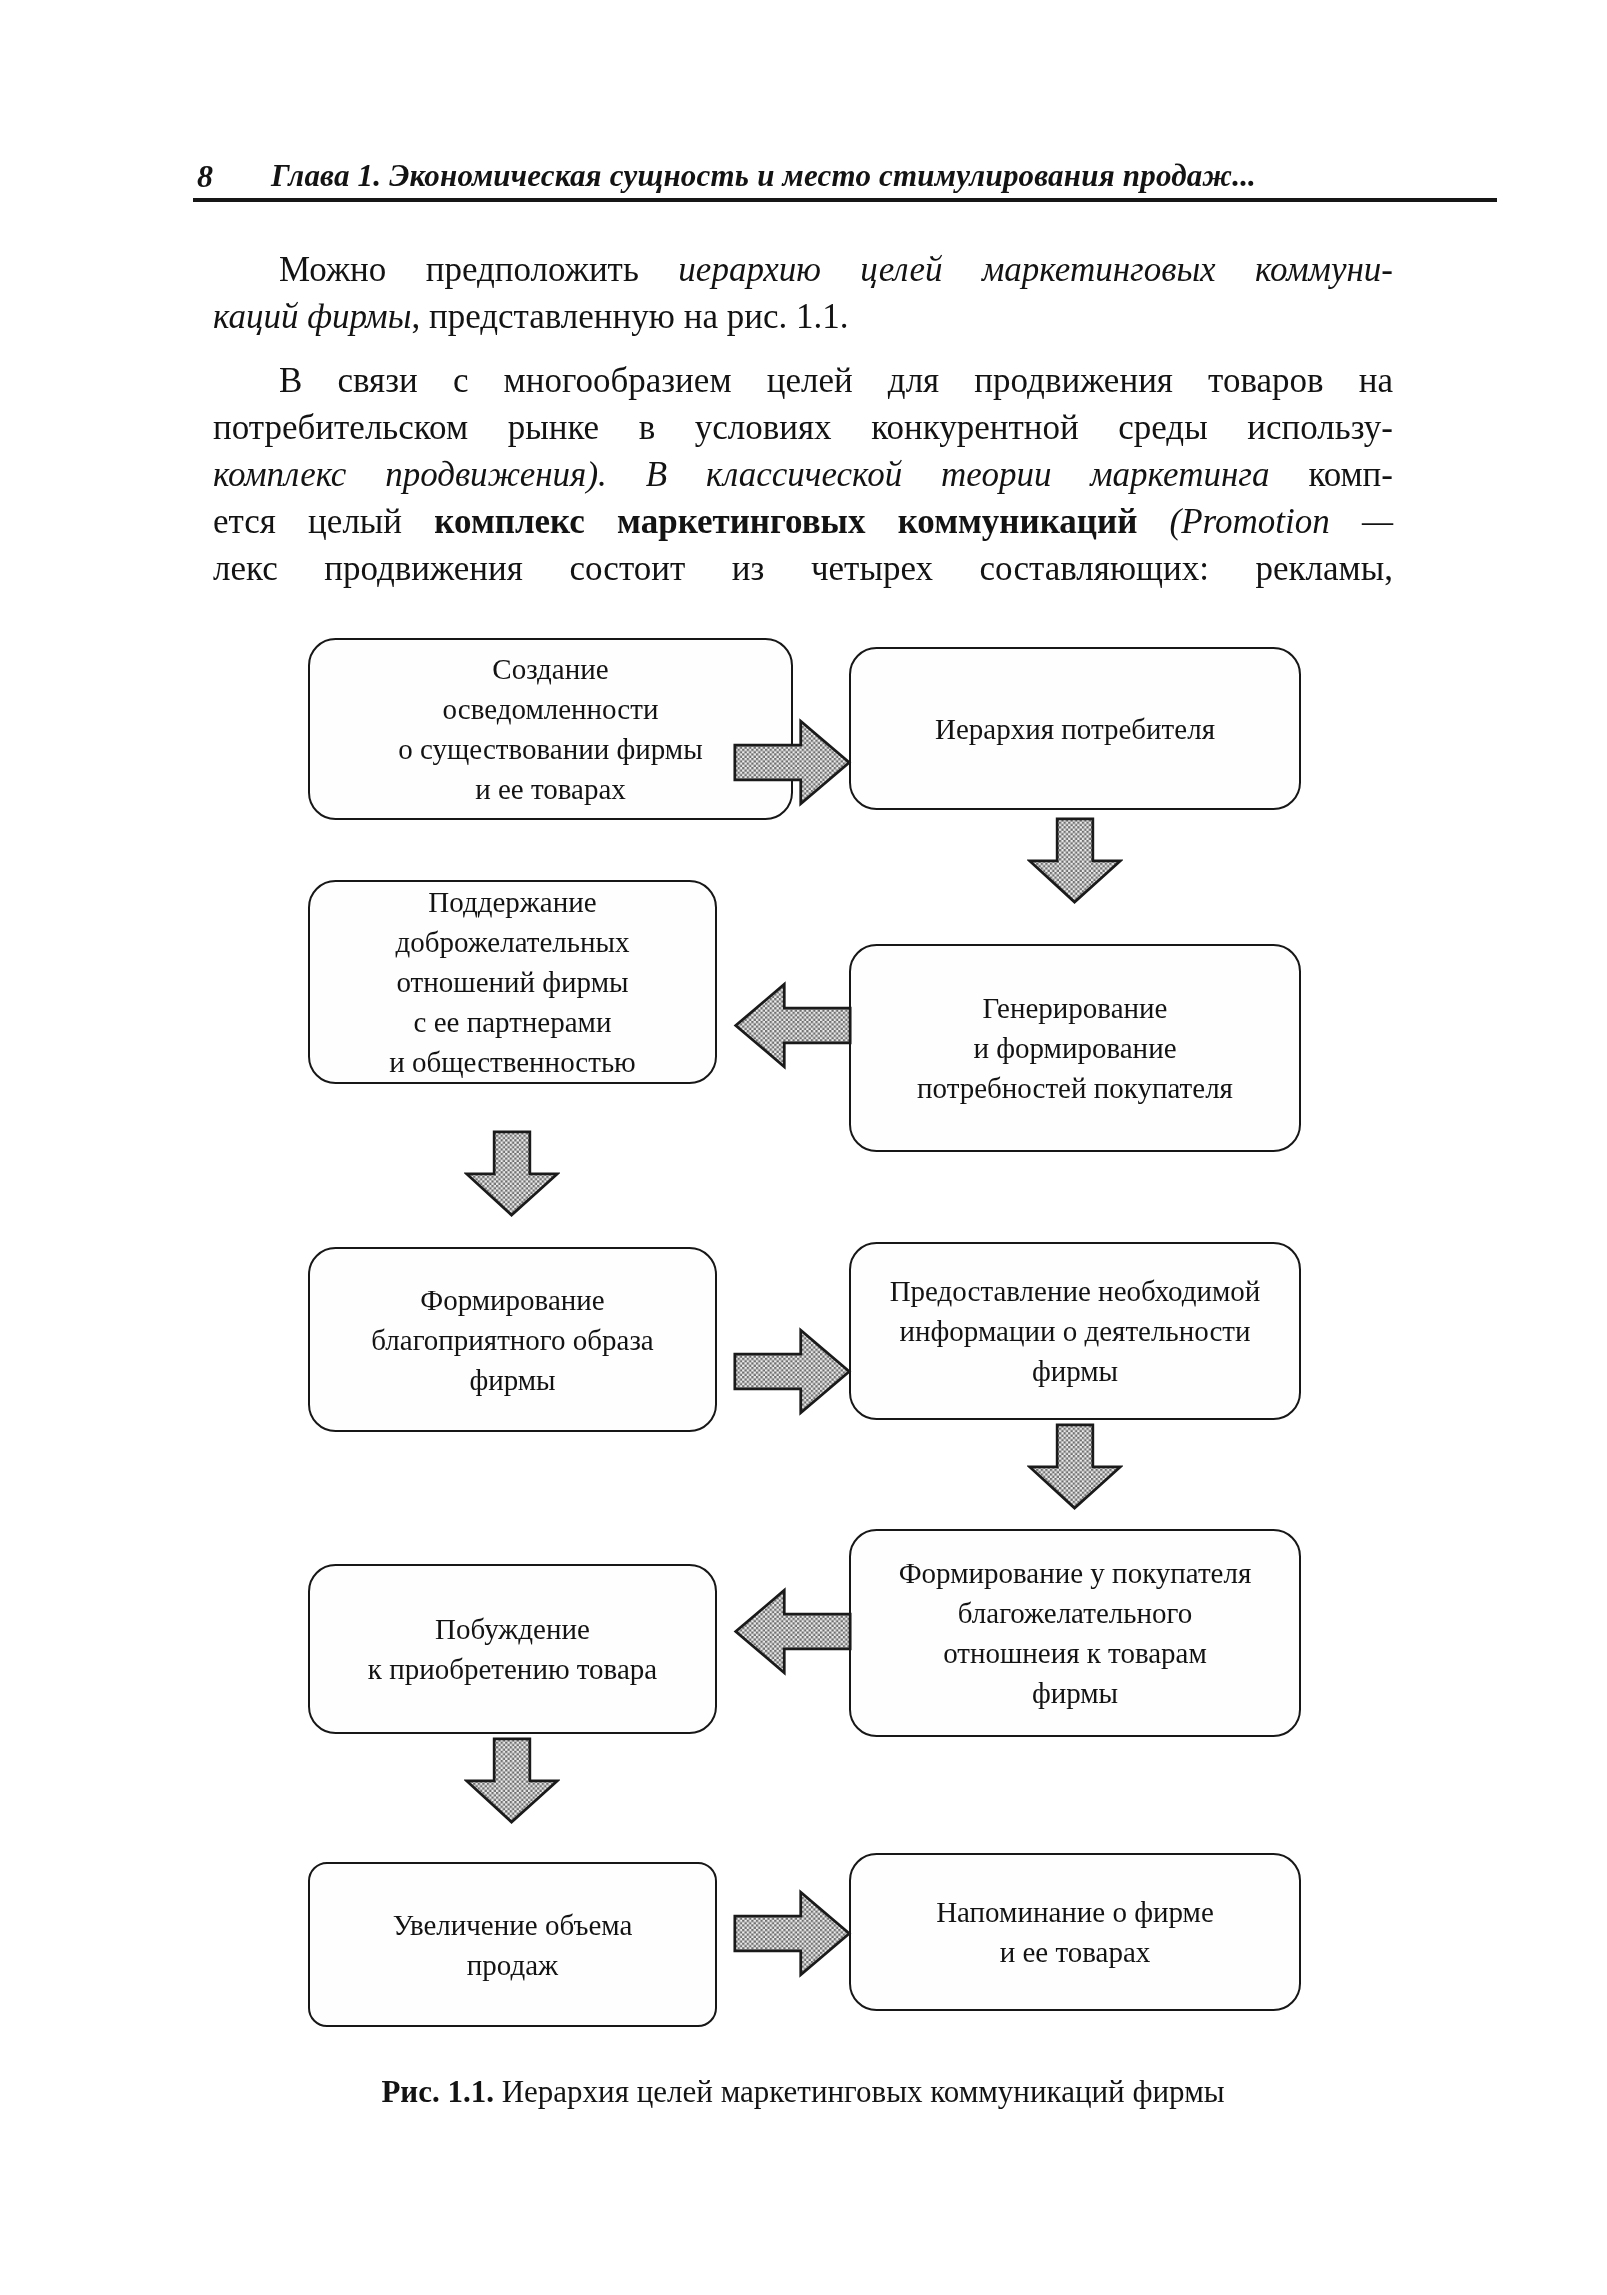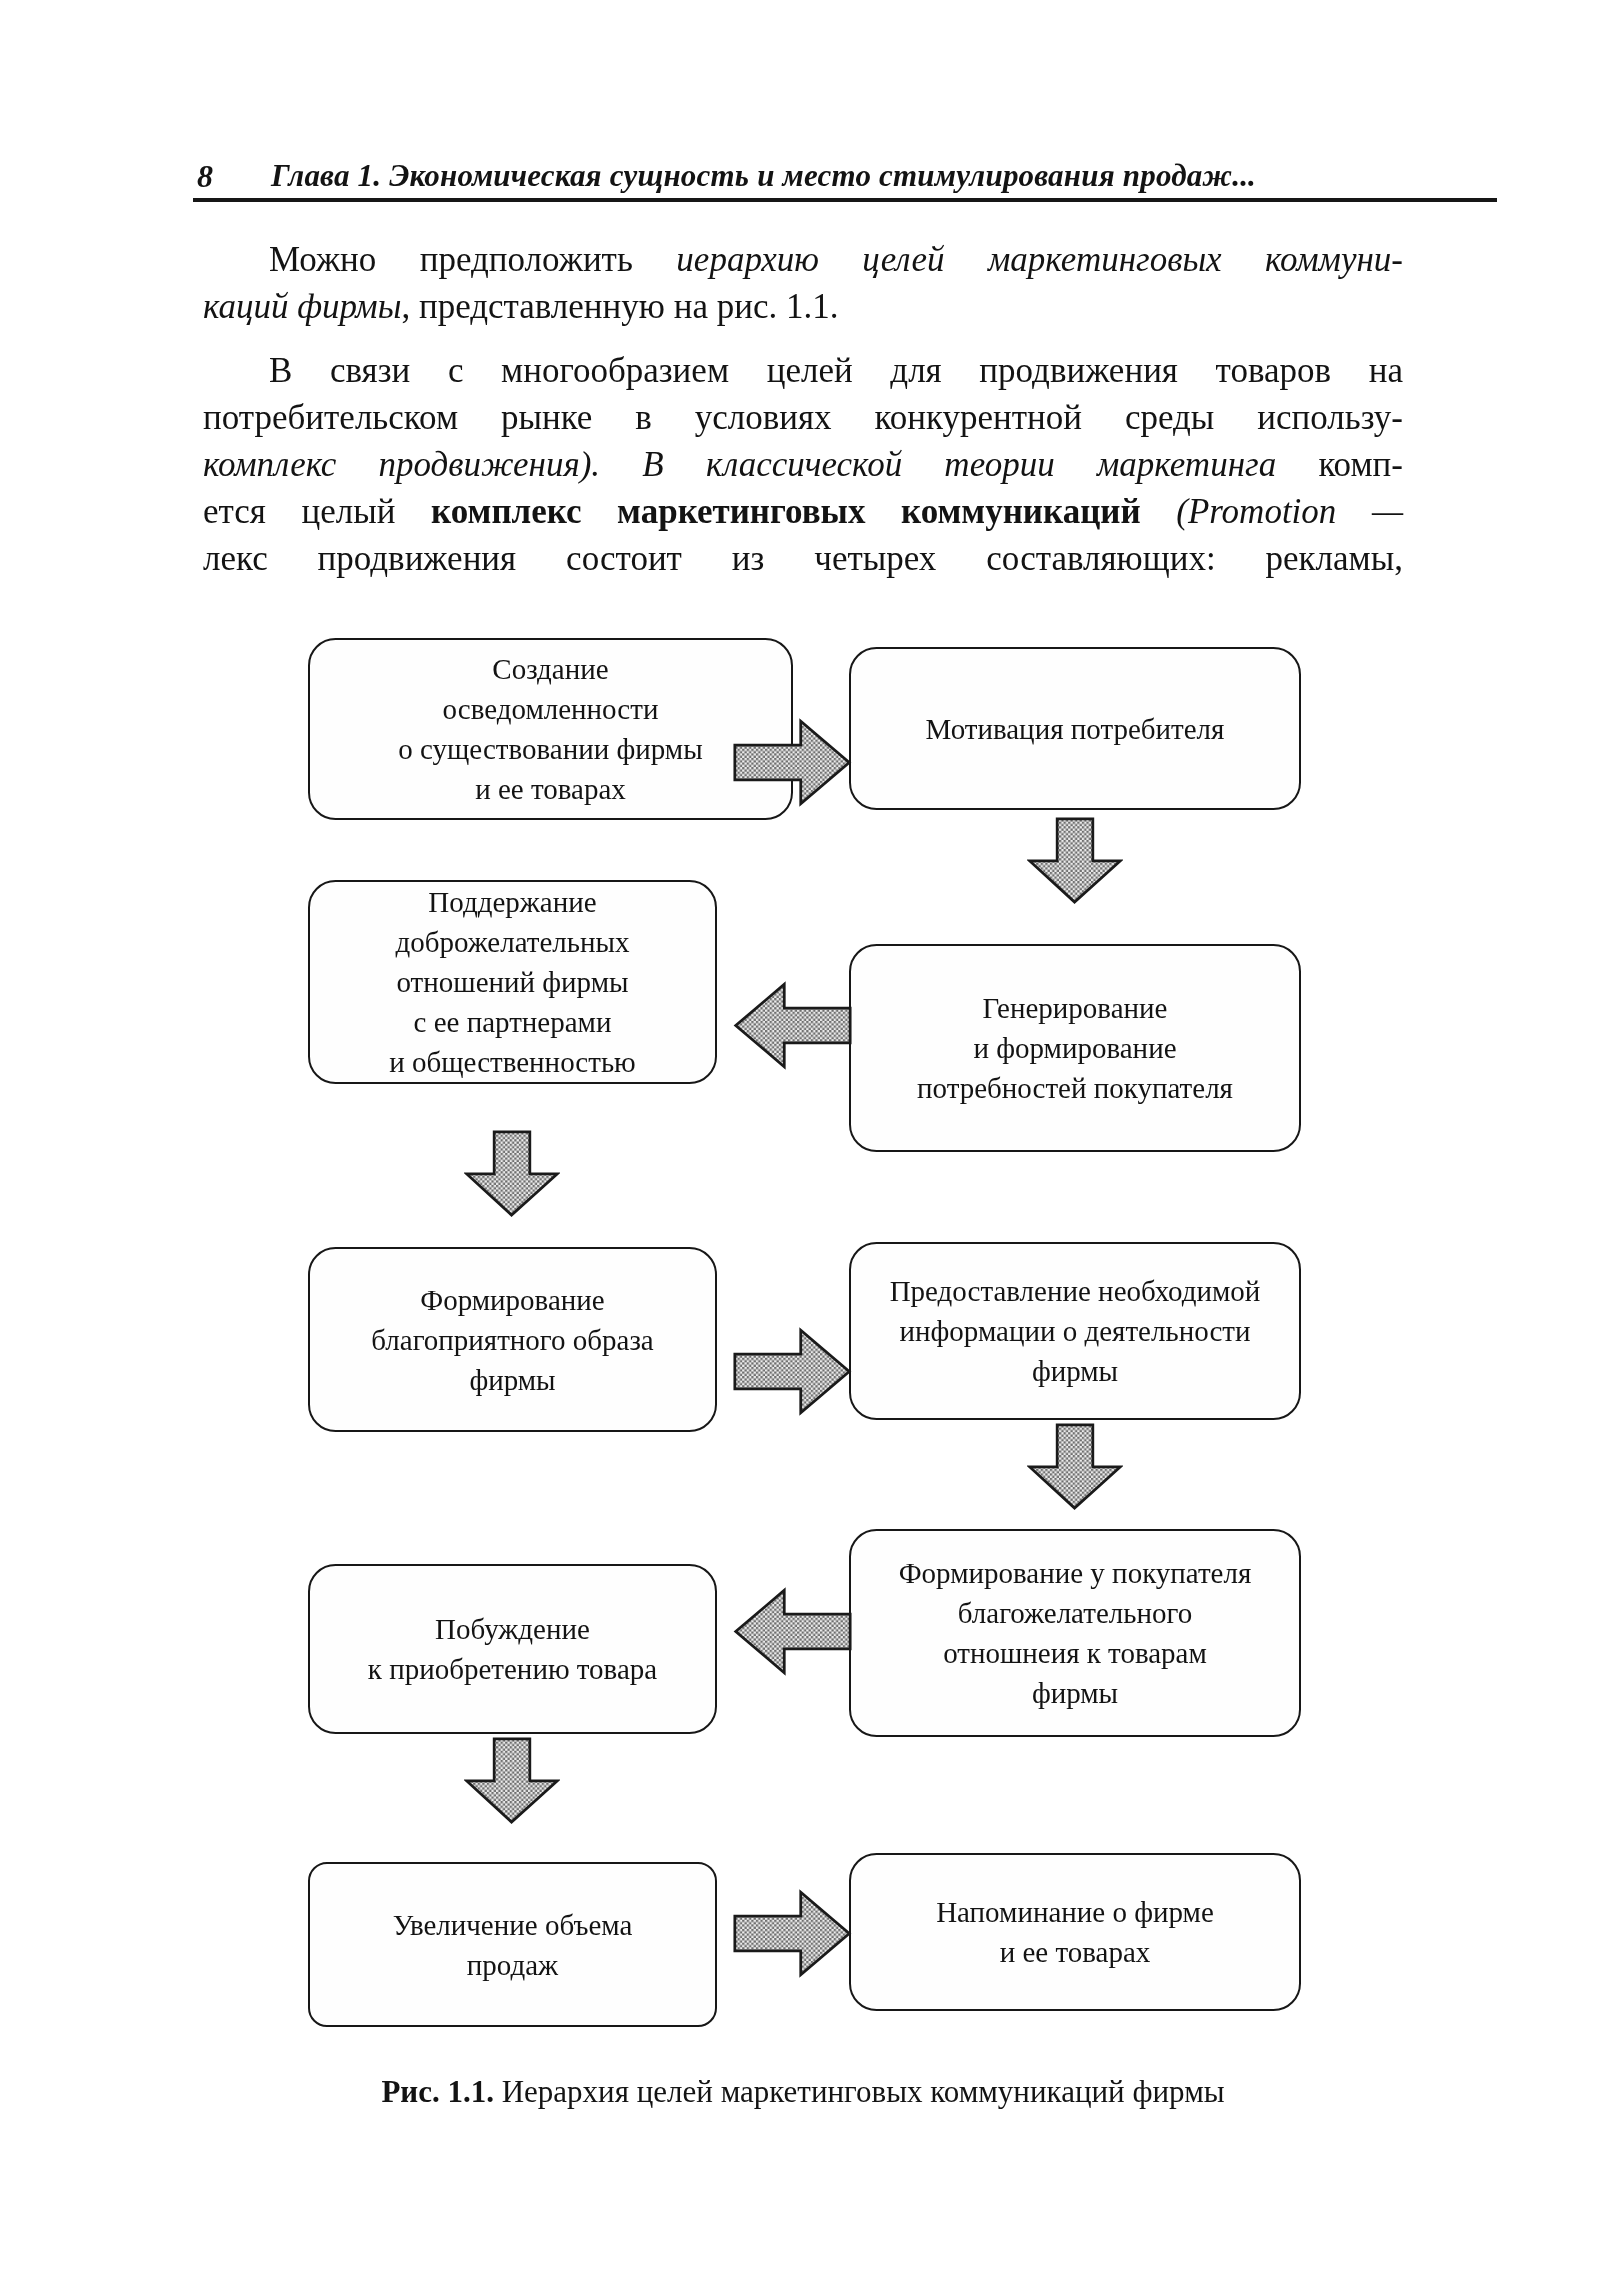--- a/index.html
+++ b/index.html
@@ -27,21 +27,21 @@
   .header-rule {
     position: absolute; left: 193px; top: 198px;
     width: 1304px; height: 3.7px; background: #161616;
   }
 
   
   .body-text {
     position: absolute; left: 197px; top: 230px; width: 1212px;
     font-size: 35px; line-height: 47px;
   }
-  .paragraph { margin: 6px; }
+  .paragraph { margin: 16px; }
   .paragraph + .paragraph { margin-top: 16.5px; }
   .tline { text-align: left; }
   .tline.just { text-align: justify; text-align-last: justify; }
   .tline.ind { text-indent: 66px; }
   .normal { font-style: normal; font-weight: normal; }
   .italic { font-style: italic; }
   .bold { font-weight: bold; }
 
   
   .fc-box {
@@ -117,21 +117,21 @@
         <div class="tline just"><span class="italic">комплекс продвижения). В классической теории маркетинга</span><span class="normal"> комп-</span></div>
         <div class="tline just"><span class="normal">ется целый </span><span class="bold">комплекс маркетинговых коммуникаций</span><span class="normal"> </span><span class="italic">(Promotion —</span></div>
         <div class="tline just"><span class="normal">лекс продвижения состоит из четырех составляющих: рекламы,</span></div>
       </div>
   </div>
 
   <div class="fc-box b-r1-left">Создание
 осведомленности
 о существовании фирмы
 и ее товарах</div>
-  <div class="fc-box b-r1-right">Мотивация потребителя</div>
+  <div class="fc-box b-r1-right">Иерархия потребителя</div>
   <div class="fc-box b-r2-left">Поддержание
 доброжелательных
 отношений фирмы
 с ее партнерами
 и общественностью</div>
   <div class="fc-box b-r2-right">Генерирование
 и формирование
 потребностей покупателя</div>
   <div class="fc-box b-r3-left">Формирование
 благоприятного образа

